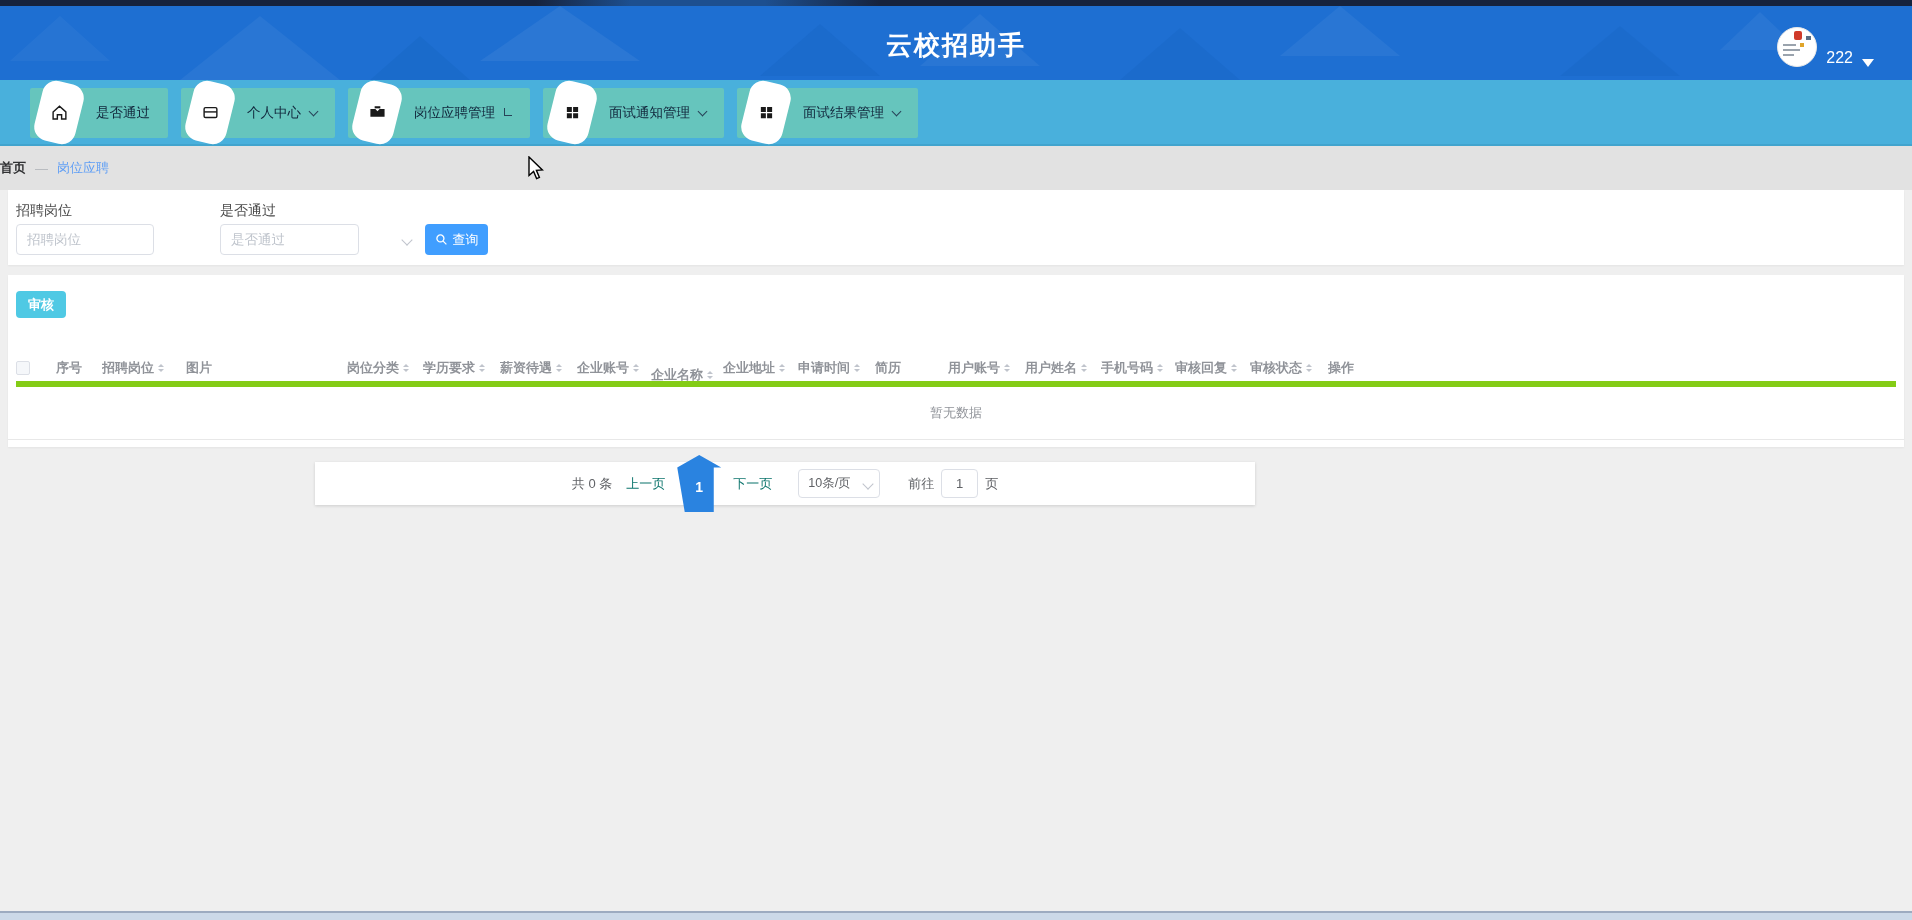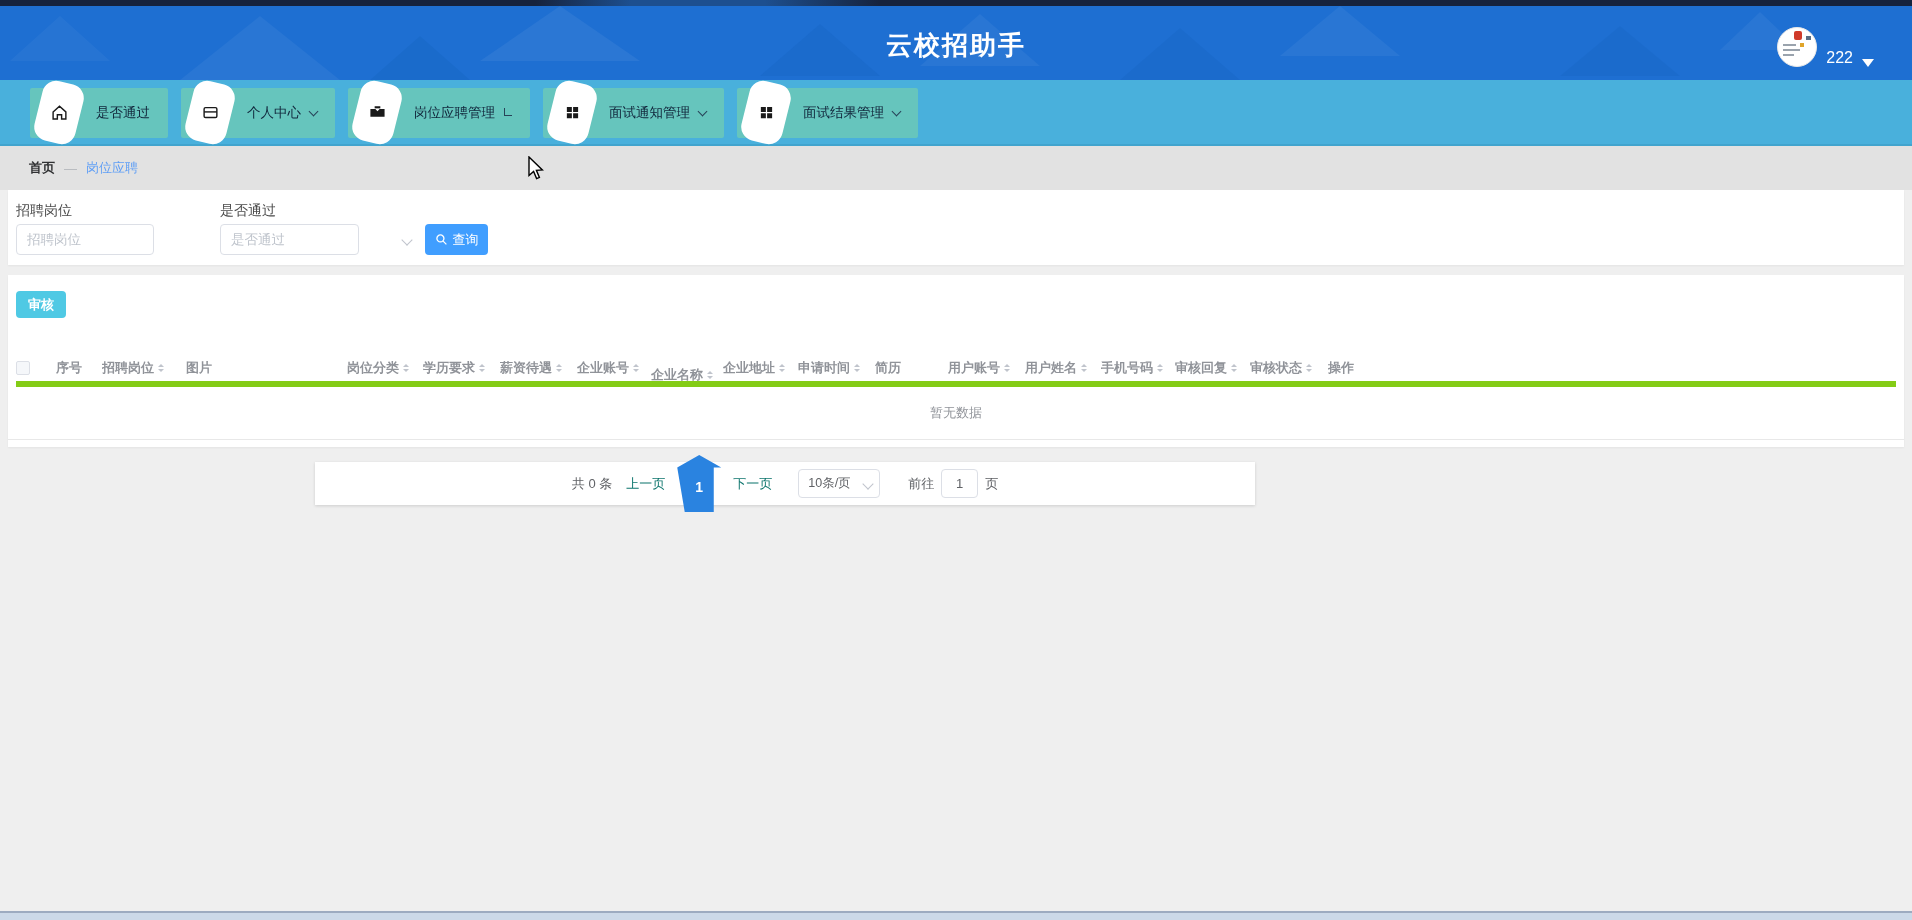--- a/index.html
+++ b/index.html
@@ -45,21 +45,21 @@
   .nav-pill .ic { transform:rotate(-14deg); display:flex; }
   .nav-label { font-size:13.5px; color:#10243a; font-weight:500; white-space:nowrap; }
   .chev { width:7px; height:7px; border-right:1.6px solid #274358;
     border-bottom:1.6px solid #274358; transform:rotate(45deg);
     margin-left:9px; margin-top:-4px; }
   .corner { width:8px; height:8px; border-left:1.6px solid #274358;
     border-bottom:1.6px solid #274358; margin-left:9px; margin-top:-2px; }
 
   
   .breadcrumb-bar { position:absolute; left:0; top:146px; width:100%; height:44px;
-    background:#e2e2e2; display:flex; align-items:center; padding-left:29px; }
+    background:#e2e2e2; display:flex; align-items:center; padding-left:0; }
   .bc-home { font-size:13px; font-weight:bold; color:#303133; cursor:pointer; }
   .bc-sep { font-size:13px; color:#b4b7bc; margin:0 9px; }
   .bc-current { font-size:13px; color:#5f9ef5; }
 
   
   .card { position:absolute; left:8px; right:8px; background:#ffffff;
     box-shadow:0 1px 2px rgba(0,0,0,0.05); }
   .card-filters { top:190px; height:75px; }
   .filter-label { position:absolute; top:12px; font-size:14px; color:#4a4a4a; }
   .lbl-job { left:8px; }

